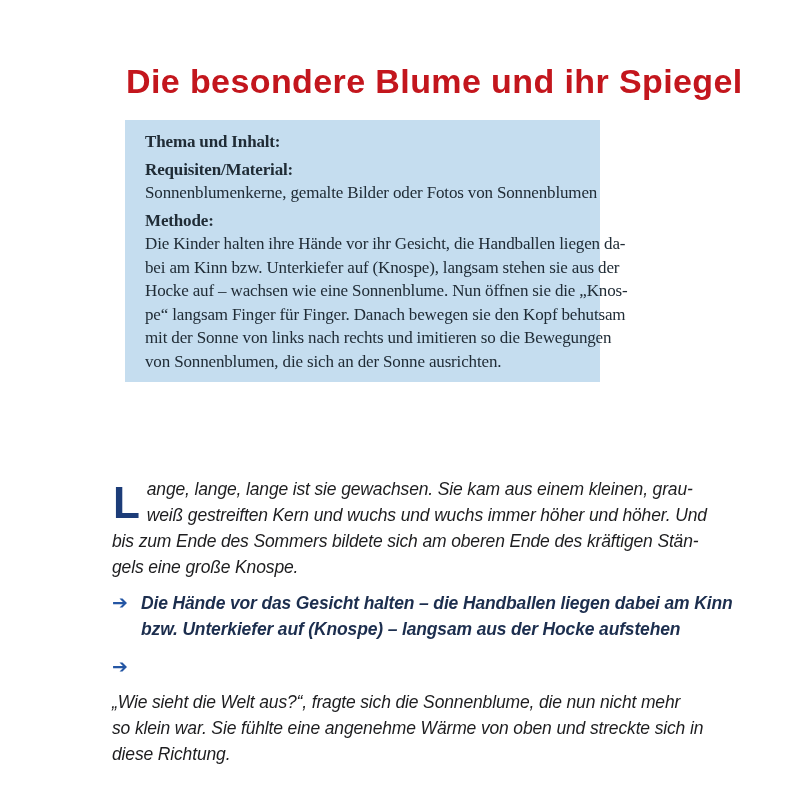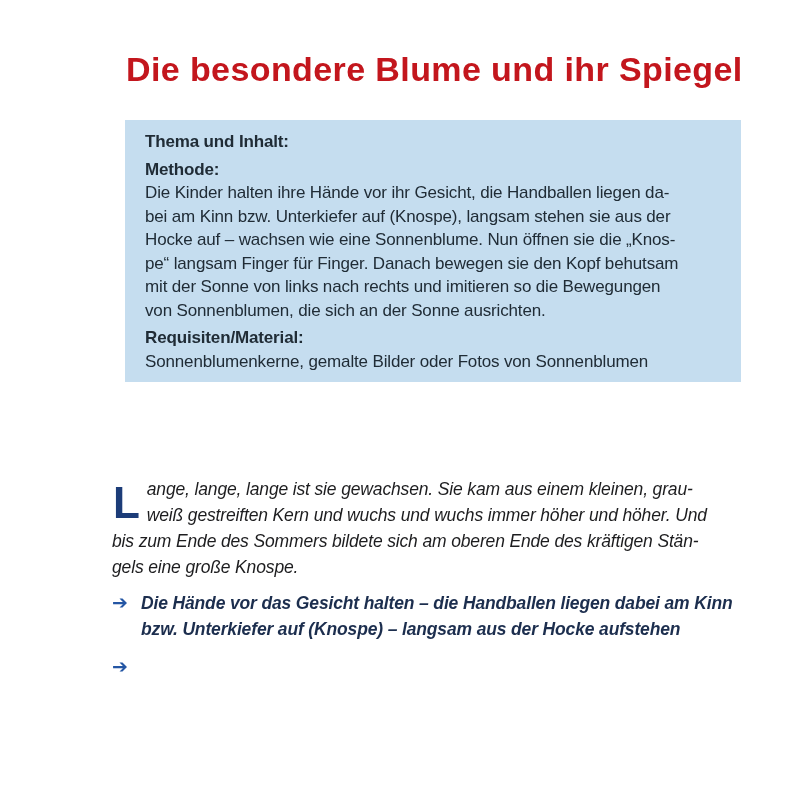--- a/index.html
+++ b/index.html
@@ -7,40 +7,41 @@
     width: 800px; height: 800px;
     position: relative;
     background: #ffffff;
     font-family: "Liberation Sans", sans-serif;
     overflow: hidden;
   }
 
   
   .page-title {
     position: absolute;
-    left: 126px; top: 50px;
+    left: 126px; top: 62px;
     font-size: 34px;
     font-weight: bold;
     color: #c3161d;
     letter-spacing: 0.4px;
     white-space: pre;
   }
 
   
   .info-box {
     position: absolute;
     left: 125px; top: 120px;
-    width: 616px;
+    width: 475px;
     box-sizing: border-box;
     padding: 10px 16px 9px 20px;
     background: #c5ddef;
     color: #202c36;
     font-size: 17px;
     line-height: 23.5px;
     letter-spacing: -0.15px;
+    font-family: Liberation Serif, serif;
   }
   .info-section + .info-section { margin-top: 4px; }
   .info-heading { font-weight: bold; white-space: pre; }
   .info-body { white-space: pre; }
 
   
   .story {
     position: absolute;
     left: 112px; top: 476px;
     width: 600px;
@@ -83,31 +84,31 @@
 </head>
 <body>
 
 <div class="page-title">Die besondere Blume und ihr Spiegel</div>
 
 <div class="info-box">
   <div class="info-section">
     <div class="info-heading">Thema und Inhalt:</div>
   </div>
   <div class="info-section">
+    <div class="info-heading">Requisiten/Material:</div>
+    <div class="info-body">Sonnenblumenkerne, gemalte Bilder oder Fotos von Sonnenblumen</div>
+  </div>
+  <div class="info-section">
     <div class="info-heading">Methode:</div>
     <div class="info-body">Die Kinder halten ihre Hände vor ihr Gesicht, die Handballen liegen da-
 bei am Kinn bzw. Unterkiefer auf (Knospe), langsam stehen sie aus der
 Hocke auf – wachsen wie eine Sonnenblume. Nun öffnen sie die „Knos-
 pe“ langsam Finger für Finger. Danach bewegen sie den Kopf behutsam
 mit der Sonne von links nach rechts und imitieren so die Bewegungen
 von Sonnenblumen, die sich an der Sonne ausrichten.</div>
-  </div>
-  <div class="info-section">
-    <div class="info-heading">Requisiten/Material:</div>
-    <div class="info-body">Sonnenblumenkerne, gemalte Bilder oder Fotos von Sonnenblumen</div>
   </div>
 </div>
 
 <div class="story">
 
   <div class="paragraph-1">
     <span class="drop-cap">L</span><span class="lines">ange, lange, lange ist sie gewachsen. Sie kam aus einem kleinen, grau-
 weiß gestreiften Kern und wuchs und wuchs immer höher und höher. Und
 bis zum Ende des Sommers bildete sich am oberen Ende des kräftigen Stän-
 gels eine große Knospe.</span>
@@ -116,14 +117,19 @@
   <div class="bullet bullet-1">
     <span class="arrow-icon">➔</span>
     <span class="lines">Die Hände vor das Gesicht halten – die Handballen liegen dabei am Kinn
 bzw. Unterkiefer auf (Knospe) – langsam aus der Hocke aufstehen</span>
   </div>
 
   <div class="bullet bullet-2">
     <span class="arrow-icon">➔</span>
   </div>
 
+  <div class="closing-paragraph">
+    <span class="lines">„Wie sieht die Welt aus?“, fragte sich die Sonnenblume, die nun nicht mehr
+so klein war. Sie fühlte eine angenehme Wärme von oben und streckte sich in
+diese Richtung.</span>
+  </div>
 
 </div>
 
 </body></html>

